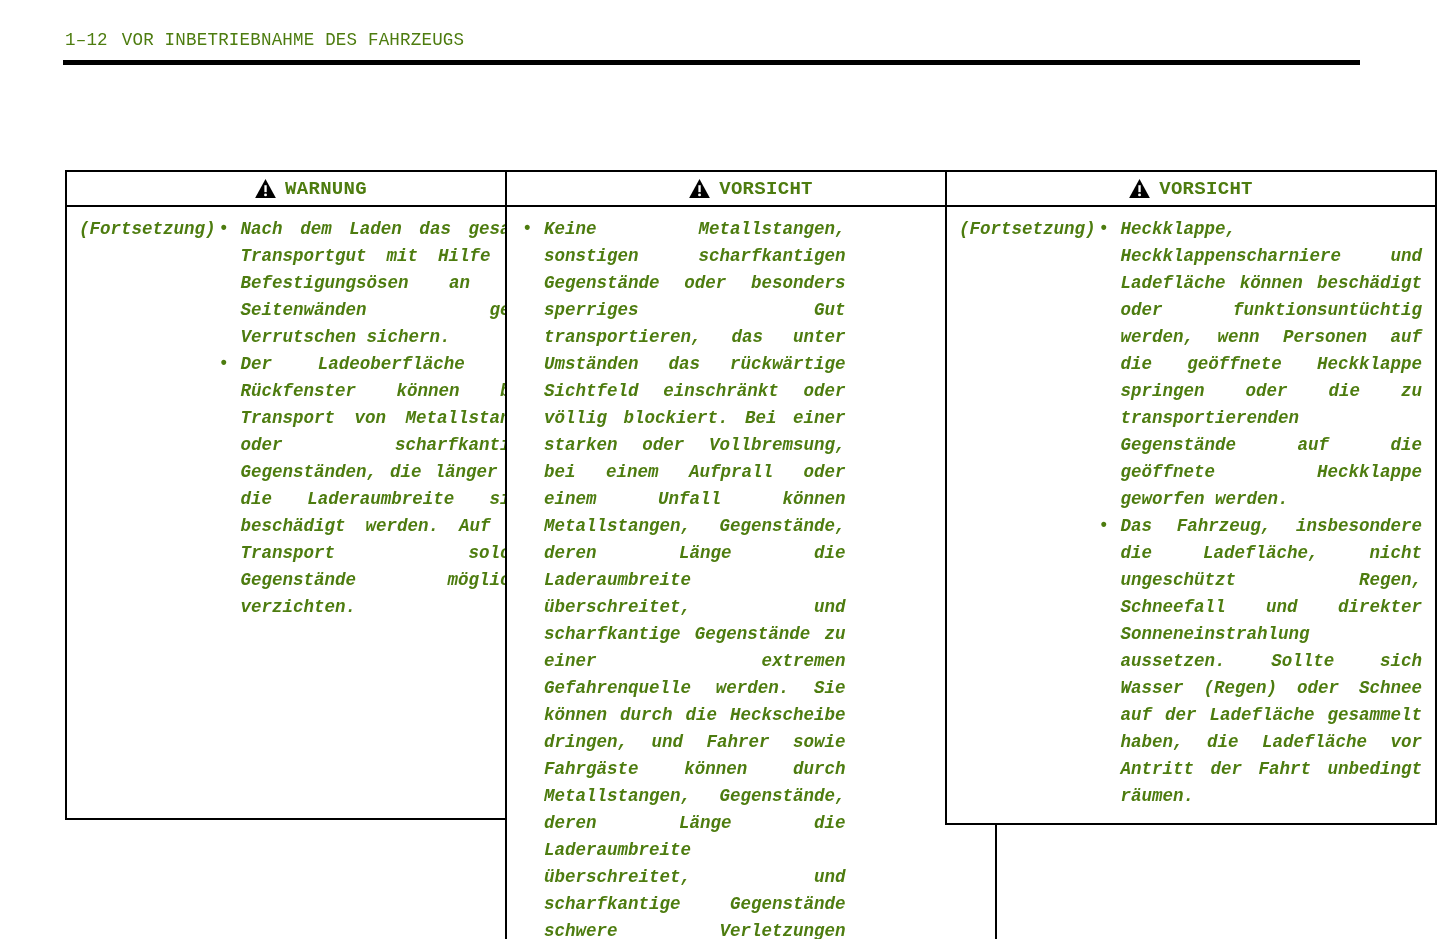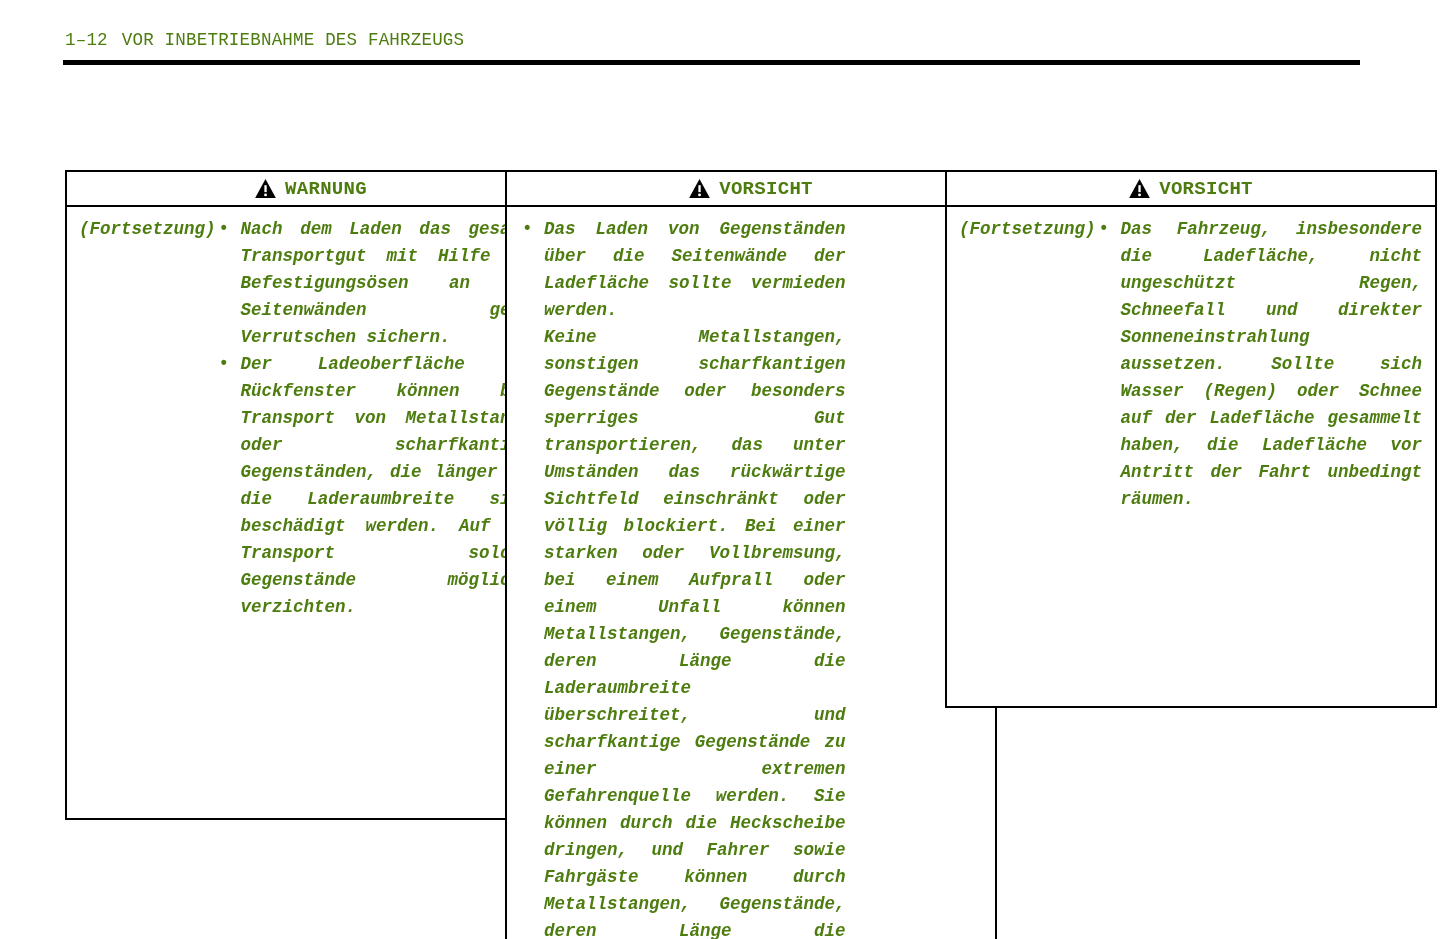--- a/index.html
+++ b/index.html
@@ -157,21 +157,20 @@
           <path d="M12 0 L24 22 H0 Z" fill="#000"></path>
           <rect x="10.7" y="7.2" width="2.7" height="8" fill="#fff"></rect>
           <circle cx="12.05" cy="18.4" r="1.7" fill="#fff"></circle>
         </svg>
       </span>
       <span>VORSICHT</span>
     </div>
     <div class="box-body">
       <ul class="bullet-list">
         <li>
-          <p>Das Laden von Gegenständen über die Seitenwände der Ladefläche sollte vermieden werden.</p>
           <p>Keine Metallstangen, sonstigen scharfkantigen Gegenstände oder besonders sperriges Gut transportieren, das unter Umständen das rückwärtige Sichtfeld einschränkt oder völlig blockiert. Bei einer starken oder Vollbremsung, bei einem Aufprall oder einem Unfall können Metallstangen, Gegenstände, deren Länge die Laderaumbreite überschreitet, und scharfkantige Gegenstände zu einer extremen Gefahrenquelle werden. Sie können durch die Heckscheibe dringen, und Fahrer sowie Fahrgäste können durch Metallstangen, Gegenstände, deren Länge die Laderaumbreite überschreitet, und scharfkantige Gegenstände schwere Verletzungen erleiden oder sogar getötet werden.</p>
         </li>
       </ul>
       <p class="cont-note-bottom">(Fortsetzung)</p>
     </div>
   </section>
 
   <section class="warn-box box-right">
     <div class="box-title">
       <span class="warn-icon">
@@ -180,19 +179,22 @@
           <rect x="10.7" y="7.2" width="2.7" height="8" fill="#fff"></rect>
           <circle cx="12.05" cy="18.4" r="1.7" fill="#fff"></circle>
         </svg>
       </span>
       <span>VORSICHT</span>
     </div>
     <div class="box-body">
       <p class="cont-note">(Fortsetzung)</p>
       <ul class="bullet-list">
         <li>
+          <p>Heckklappe, Heckklappenscharniere und Ladefläche können beschädigt oder funktionsuntüchtig werden, wenn Personen auf die geöffnete Heckklappe springen oder die zu transportierenden Gegenstände auf die geöffnete Heckklappe geworfen werden.</p>
+        </li>
+        <li>
           <p>Das Fahrzeug, insbesondere die Ladefläche, nicht ungeschützt Regen, Schneefall und direkter Sonneneinstrahlung aussetzen. Sollte sich Wasser (Regen) oder Schnee auf der Ladefläche gesammelt haben, die Ladefläche vor Antritt der Fahrt unbedingt räumen.</p>
         </li>
       </ul>
     </div>
   </section>
 
 </div>
 
 </body></html>

